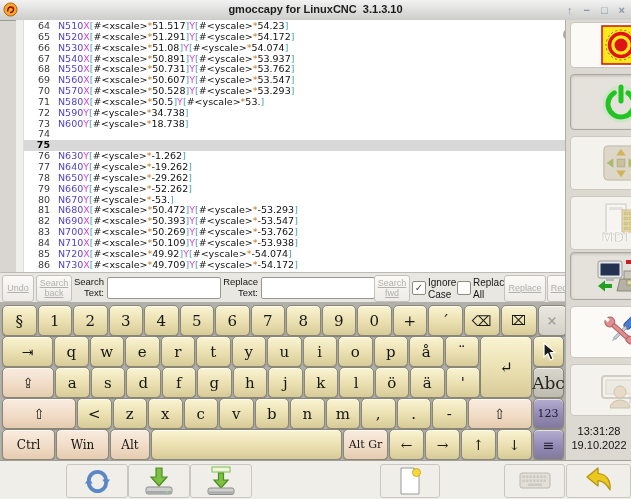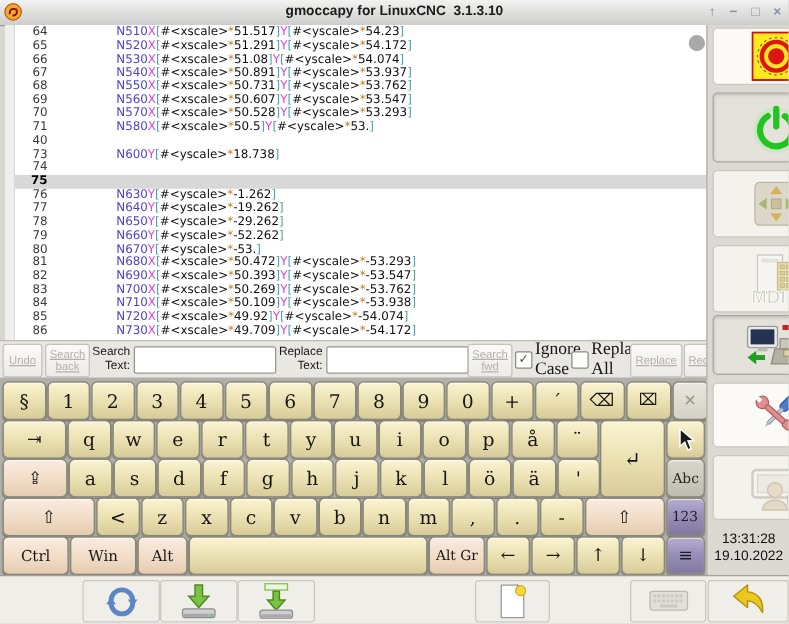--- a/index.html
+++ b/index.html
@@ -7,46 +7,46 @@
        font-family:"Liberation Sans","DejaVu Sans",sans-serif;outline:1px solid #8f8d88;}
   
   #titlebar{position:absolute;left:0;top:0;width:631px;height:20px;
     background:linear-gradient(#f2f2f2,#cdcdcb);border-bottom:1px solid #9d9b96;}
   #win-icon{position:absolute;left:3px;top:2px;}
   #title{position:absolute;left:0;right:0;top:3px;text-align:center;font-size:11px;font-weight:bold;
     color:#1c1c1c;white-space:pre;}
   #win-controls{position:absolute;right:6px;top:2px;display:flex;gap:11px;}
   #win-controls span{font-size:11px;font-weight:bold;color:#8694a6;cursor:default;line-height:16px;}
   
-  #editor{position:absolute;left:4px;top:20px;width:565px;height:252px;background:#fff;overflow:hidden;}
+  #editor{position:absolute;left:16px;top:20px;width:565px;height:252px;background:#fff;overflow:hidden;}
   #gutterstrip{position:absolute;left:0;top:0;width:7px;height:100%;background:#efefed;border-right:1px solid #dcdcda;}
   #code-lines{position:absolute;left:8px;top:1px;right:0;}
   .eline{display:flex;height:10.85px;line-height:10.85px;font-family:"DejaVu Sans",sans-serif;font-size:9.5px;white-space:pre;}
   .eline.cur{background:#d8d8d8;gap:20px;}
   .lnum{width:26px;text-align:right;padding-right:8px;color:#3a3a3a;flex:none;}
   .cur .lnum{font-weight:bold;color:#000;}
   .lcode{white-space:pre;}
-  .tok-nw{color:#4e43cf;margin-left:47px;} .tok-ax{color:#df3fdf;} .tok-br{color:#45a5ab;}
+  .tok-nw{color:#4e43cf;} .tok-ax{color:#df3fdf;} .tok-br{color:#45a5ab;}
   .tok-par{color:#101010;} .tok-st{color:#bf7312;} .tok-val{color:#101010;}
   .caret{display:inline-block;width:1.5px;height:9px;background:#000;vertical-align:-1px;margin-left:1px;}
   #scroll-dot{position:absolute;left:547px;top:8px;width:13px;height:13px;border-radius:50%;background:#a9a9a9;}
   
   #searchbar{position:absolute;left:0;top:272px;width:565px;height:30px;background:#e9e7e2;border-top:1px solid #bdbbb5;}
   .sb-btn{position:absolute;top:2px;height:25px;border:1px solid #c4c2bb;border-radius:3px;
     background:linear-gradient(#fbfaf8,#ecebe7);color:#b2b0aa;font-size:9px;line-height:1.1;
     display:flex;align-items:center;justify-content:center;text-align:center;white-space:pre-line;text-decoration:underline;}
   .sb-label{position:absolute;top:50%;transform:translateY(-50%);color:#161616;font-size:9.5px;
     line-height:1.15;text-align:right;white-space:pre-line;}
   .sb-input{position:absolute;top:4px;height:20px;background:#fff;border:1px solid #999790;
     border-radius:2px;font-size:10px;padding:0 3px;box-sizing:content-box;}
   .sb-check{position:absolute;top:50%;transform:translateY(-50%);width:12px;height:12px;background:#fdfdfc;
     border:1px solid #8d8b83;border-radius:2px;font-size:10px;color:#4a4a4a;
     display:flex;align-items:center;justify-content:center;line-height:12px;}
-  .sb-chklabel{position:absolute;top:50%;transform:translateY(-50%);color:#161616;font-size:14px;
-    line-height:1.15;white-space:pre-line;text-align:left;font-family:Liberation Serif, serif;}
+  .sb-chklabel{position:absolute;top:50%;transform:translateY(-50%);color:#161616;font-size:10px;
+    line-height:1.15;white-space:pre-line;text-align:left;}
   
   #keyboard{position:absolute;left:0;top:302px;width:565px;height:158px;background:#b2b0aa;}
   .key{position:absolute;border:1px solid #8a8776;border-radius:5px;
     background:linear-gradient(#faf4d2,#eadfb0 55%,#d7cb98);
     box-shadow:0 1px 1px rgba(0,0,0,.28), inset 0 1px 0 rgba(255,255,255,.65);
     color:#161616;display:flex;align-items:center;justify-content:center;
     font-family:"DejaVu Serif","DejaVu Sans",serif;font-size:15px;cursor:default;}
   .key.mod{background:linear-gradient(#f9ece0,#f1dcc7 55%,#e5ccb0);}
   .key.gray{background:linear-gradient(#e9e7df,#d3d1c7);color:#a09e94;font-weight:bold;}
   .key.abc{background:linear-gradient(#d9d7cd,#bebcb0);color:#26261f;}
@@ -89,21 +89,21 @@
     <div id="gutterstrip"></div>
     <div id="code-lines">
         <div class="eline"><div class="lnum">64</div><div class="lcode"><span class="tok-nw">N510</span><span class="tok-ax">X</span><span class="tok-br">[</span><span class="tok-par">#&lt;xscale&gt;</span><span class="tok-st">*</span><span class="tok-val">51.517</span><span class="tok-br">]</span><span class="tok-ax">Y</span><span class="tok-br">[</span><span class="tok-par">#&lt;yscale&gt;</span><span class="tok-st">*</span><span class="tok-val">54.23</span><span class="tok-br">]</span></div></div>
         <div class="eline"><div class="lnum">65</div><div class="lcode"><span class="tok-nw">N520</span><span class="tok-ax">X</span><span class="tok-br">[</span><span class="tok-par">#&lt;xscale&gt;</span><span class="tok-st">*</span><span class="tok-val">51.291</span><span class="tok-br">]</span><span class="tok-ax">Y</span><span class="tok-br">[</span><span class="tok-par">#&lt;yscale&gt;</span><span class="tok-st">*</span><span class="tok-val">54.172</span><span class="tok-br">]</span></div></div>
         <div class="eline"><div class="lnum">66</div><div class="lcode"><span class="tok-nw">N530</span><span class="tok-ax">X</span><span class="tok-br">[</span><span class="tok-par">#&lt;xscale&gt;</span><span class="tok-st">*</span><span class="tok-val">51.08</span><span class="tok-br">]</span><span class="tok-ax">Y</span><span class="tok-br">[</span><span class="tok-par">#&lt;yscale&gt;</span><span class="tok-st">*</span><span class="tok-val">54.074</span><span class="tok-br">]</span></div></div>
         <div class="eline"><div class="lnum">67</div><div class="lcode"><span class="tok-nw">N540</span><span class="tok-ax">X</span><span class="tok-br">[</span><span class="tok-par">#&lt;xscale&gt;</span><span class="tok-st">*</span><span class="tok-val">50.891</span><span class="tok-br">]</span><span class="tok-ax">Y</span><span class="tok-br">[</span><span class="tok-par">#&lt;yscale&gt;</span><span class="tok-st">*</span><span class="tok-val">53.937</span><span class="tok-br">]</span></div></div>
         <div class="eline"><div class="lnum">68</div><div class="lcode"><span class="tok-nw">N550</span><span class="tok-ax">X</span><span class="tok-br">[</span><span class="tok-par">#&lt;xscale&gt;</span><span class="tok-st">*</span><span class="tok-val">50.731</span><span class="tok-br">]</span><span class="tok-ax">Y</span><span class="tok-br">[</span><span class="tok-par">#&lt;yscale&gt;</span><span class="tok-st">*</span><span class="tok-val">53.762</span><span class="tok-br">]</span></div></div>
         <div class="eline"><div class="lnum">69</div><div class="lcode"><span class="tok-nw">N560</span><span class="tok-ax">X</span><span class="tok-br">[</span><span class="tok-par">#&lt;xscale&gt;</span><span class="tok-st">*</span><span class="tok-val">50.607</span><span class="tok-br">]</span><span class="tok-ax">Y</span><span class="tok-br">[</span><span class="tok-par">#&lt;yscale&gt;</span><span class="tok-st">*</span><span class="tok-val">53.547</span><span class="tok-br">]</span></div></div>
         <div class="eline"><div class="lnum">70</div><div class="lcode"><span class="tok-nw">N570</span><span class="tok-ax">X</span><span class="tok-br">[</span><span class="tok-par">#&lt;xscale&gt;</span><span class="tok-st">*</span><span class="tok-val">50.528</span><span class="tok-br">]</span><span class="tok-ax">Y</span><span class="tok-br">[</span><span class="tok-par">#&lt;yscale&gt;</span><span class="tok-st">*</span><span class="tok-val">53.293</span><span class="tok-br">]</span></div></div>
         <div class="eline"><div class="lnum">71</div><div class="lcode"><span class="tok-nw">N580</span><span class="tok-ax">X</span><span class="tok-br">[</span><span class="tok-par">#&lt;xscale&gt;</span><span class="tok-st">*</span><span class="tok-val">50.5</span><span class="tok-br">]</span><span class="tok-ax">Y</span><span class="tok-br">[</span><span class="tok-par">#&lt;yscale&gt;</span><span class="tok-st">*</span><span class="tok-val">53.</span><span class="tok-br">]</span></div></div>
-        <div class="eline"><div class="lnum">40</div></div>
+        <div class="eline"><div class="lnum">72</div><div class="lcode"><span class="tok-nw">N590</span><span class="tok-ax">Y</span><span class="tok-br">[</span><span class="tok-par">#&lt;yscale&gt;</span><span class="tok-st">*</span><span class="tok-val">34.738</span><span class="tok-br">]</span></div></div>
         <div class="eline"><div class="lnum">73</div><div class="lcode"><span class="tok-nw">N600</span><span class="tok-ax">Y</span><span class="tok-br">[</span><span class="tok-par">#&lt;yscale&gt;</span><span class="tok-st">*</span><span class="tok-val">18.738</span><span class="tok-br">]</span></div></div>
         <div class="eline"><div class="lnum">74</div></div>
         <div class="eline cur"><div class="lnum">75</div></div>
         <div class="eline"><div class="lnum">76</div><div class="lcode"><span class="tok-nw">N630</span><span class="tok-ax">Y</span><span class="tok-br">[</span><span class="tok-par">#&lt;yscale&gt;</span><span class="tok-st">*</span><span class="tok-val">-1.262</span><span class="tok-br">]</span></div></div>
         <div class="eline"><div class="lnum">77</div><div class="lcode"><span class="tok-nw">N640</span><span class="tok-ax">Y</span><span class="tok-br">[</span><span class="tok-par">#&lt;yscale&gt;</span><span class="tok-st">*</span><span class="tok-val">-19.262</span><span class="tok-br">]</span></div></div>
         <div class="eline"><div class="lnum">78</div><div class="lcode"><span class="tok-nw">N650</span><span class="tok-ax">Y</span><span class="tok-br">[</span><span class="tok-par">#&lt;yscale&gt;</span><span class="tok-st">*</span><span class="tok-val">-29.262</span><span class="tok-br">]</span></div></div>
         <div class="eline"><div class="lnum">79</div><div class="lcode"><span class="tok-nw">N660</span><span class="tok-ax">Y</span><span class="tok-br">[</span><span class="tok-par">#&lt;yscale&gt;</span><span class="tok-st">*</span><span class="tok-val">-52.262</span><span class="tok-br">]</span></div></div>
         <div class="eline"><div class="lnum">80</div><div class="lcode"><span class="tok-nw">N670</span><span class="tok-ax">Y</span><span class="tok-br">[</span><span class="tok-par">#&lt;yscale&gt;</span><span class="tok-st">*</span><span class="tok-val">-53.</span><span class="tok-br">]</span></div></div>
         <div class="eline"><div class="lnum">81</div><div class="lcode"><span class="tok-nw">N680</span><span class="tok-ax">X</span><span class="tok-br">[</span><span class="tok-par">#&lt;xscale&gt;</span><span class="tok-st">*</span><span class="tok-val">50.472</span><span class="tok-br">]</span><span class="tok-ax">Y</span><span class="tok-br">[</span><span class="tok-par">#&lt;yscale&gt;</span><span class="tok-st">*</span><span class="tok-val">-53.293</span><span class="tok-br">]</span></div></div>
         <div class="eline"><div class="lnum">82</div><div class="lcode"><span class="tok-nw">N690</span><span class="tok-ax">X</span><span class="tok-br">[</span><span class="tok-par">#&lt;xscale&gt;</span><span class="tok-st">*</span><span class="tok-val">50.393</span><span class="tok-br">]</span><span class="tok-ax">Y</span><span class="tok-br">[</span><span class="tok-par">#&lt;yscale&gt;</span><span class="tok-st">*</span><span class="tok-val">-53.547</span><span class="tok-br">]</span></div></div>
@@ -179,21 +179,21 @@
       <div class="key" style="left: 126px; top: 65px; width: 32.5px; height: 29px;">d</div>
       <div class="key" style="left: 161.5px; top: 65px; width: 32.5px; height: 29px;">f</div>
       <div class="key" style="left: 197px; top: 65px; width: 32.5px; height: 29px;">g</div>
       <div class="key" style="left: 232.5px; top: 65px; width: 32.5px; height: 29px;">h</div>
       <div class="key" style="left: 268px; top: 65px; width: 32.5px; height: 29px;">j</div>
       <div class="key" style="left: 303.5px; top: 65px; width: 32.5px; height: 29px;">k</div>
       <div class="key" style="left: 339px; top: 65px; width: 32.5px; height: 29px;">l</div>
       <div class="key" style="left: 374.5px; top: 65px; width: 32.5px; height: 29px;">ö</div>
       <div class="key" style="left: 410px; top: 65px; width: 32.5px; height: 29px;">ä</div>
       <div class="key" style="left: 445.5px; top: 65px; width: 32.5px; height: 29px;">'</div>
-      <div class="key abc" style="left: 533px; top: 65px; width: 29px; height: 29px; font-size: 11px;">Abc</div>
+      <div class="key abc" style="left: 533px; top: 65px; width: 29px; height: 29px; font-size: 17px;">Abc</div>
       <div class="key mod" style="left: 2px; top: 96px; width: 72px; height: 29px; font-size: 14px;">⇧</div>
       <div class="key" style="left: 77px; top: 96px; width: 32.5px; height: 29px;">&lt;</div>
       <div class="key" style="left: 112.5px; top: 96px; width: 32.5px; height: 29px;">z</div>
       <div class="key" style="left: 148px; top: 96px; width: 32.5px; height: 29px;">x</div>
       <div class="key" style="left: 183.5px; top: 96px; width: 32.5px; height: 29px;">c</div>
       <div class="key" style="left: 219px; top: 96px; width: 32.5px; height: 29px;">v</div>
       <div class="key" style="left: 254.5px; top: 96px; width: 32.5px; height: 29px;">b</div>
       <div class="key" style="left: 290px; top: 96px; width: 32.5px; height: 29px;">n</div>
       <div class="key" style="left: 325.5px; top: 96px; width: 32.5px; height: 29px;">m</div>
       <div class="key" style="left: 361px; top: 96px; width: 32.5px; height: 29px;">,</div>

